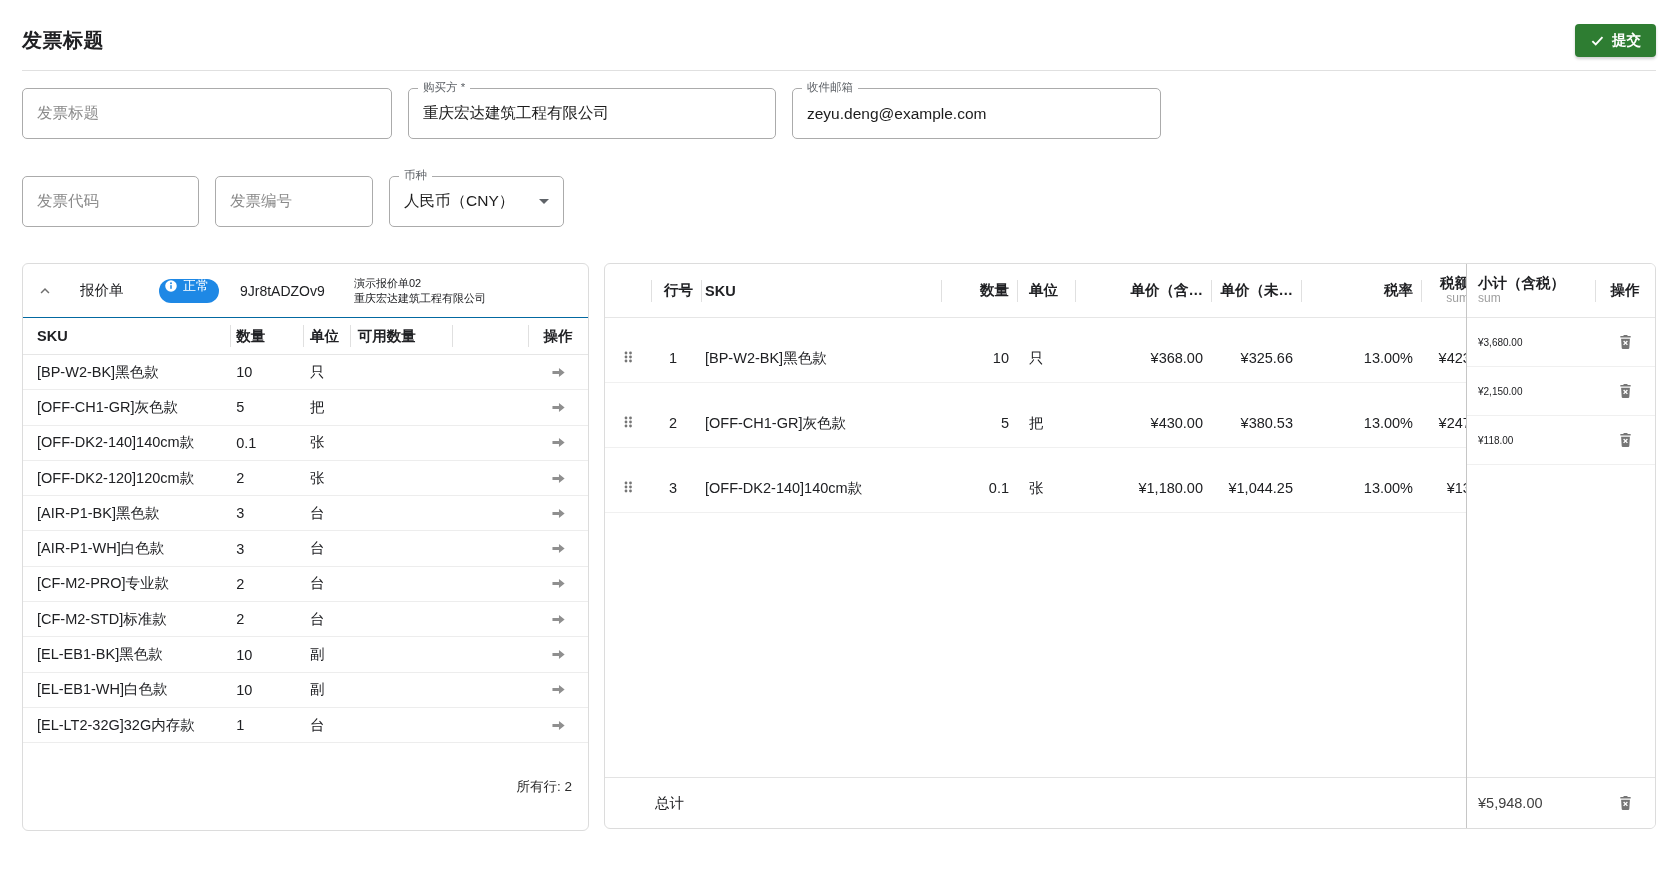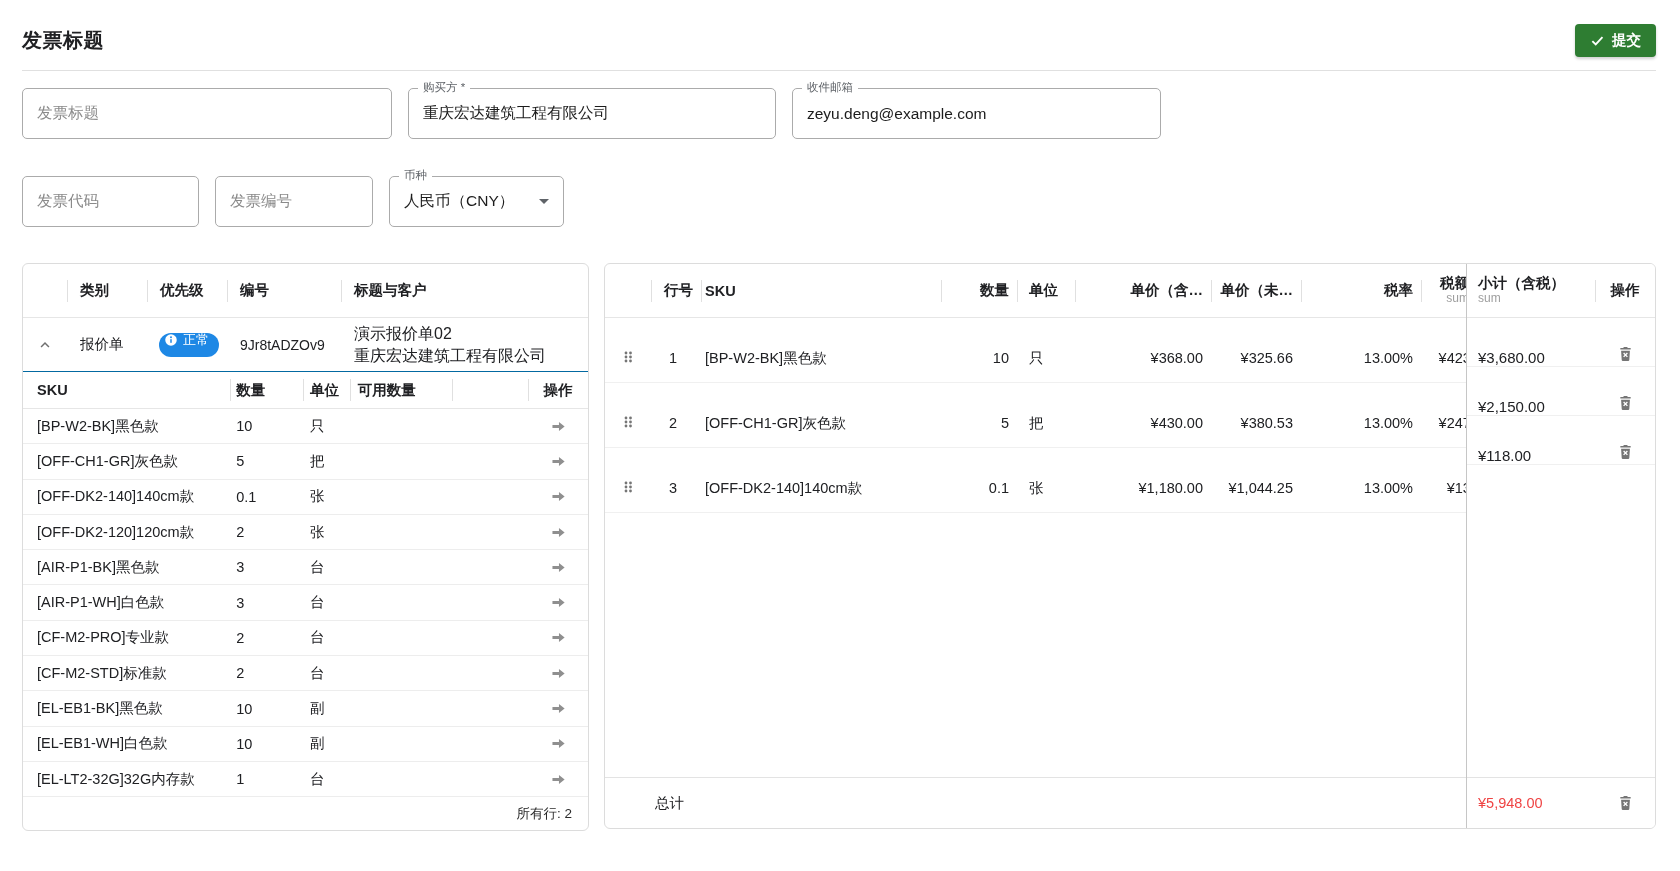--- a/index.html
+++ b/index.html
@@ -32,21 +32,21 @@
   .rpanel { flex:1; height:566px; position:relative; display:flex; flex-direction:column; }
 
   .hcell { font-weight:700; font-size:14.5px; position:relative; }
   .hsep::before { content:""; position:absolute; left:0; top:50%; transform:translateY(-50%); width:1px; height:22px; background:#e0e0e0; }
 
   
   .l-head { display:flex; align-items:center; height:54px; border-bottom:1px solid #e6e6e6; flex:none; }
   .lc0{width:44px; display:flex; justify-content:center;} .lc1{width:80px; padding-left:13px;} .lc2{width:80px; padding-left:13px;} .lc3{width:114px; padding-left:13px;} .lc4{flex:1; padding-left:13px;}
   .l-quote { display:flex; align-items:center; height:54px; border-bottom:1px solid #0369a1; font-size:14.5px; flex:none; }
   .badge { display:inline-flex; align-items:center; gap:5px; background:#1e88e5; color:#fff; border-radius:13px; height:24px; padding:0 10px 10px 5px; font-size:13px; }
-  .q-title { font-size:16px; line-height:1.32; }
+  .q-title { font-size:11px; line-height:1.32; }
   .sku-head { display:flex; align-items:center; height:37px; border-bottom:1px solid #e6e6e6; flex:none; }
   .sc0{width:208px; padding-left:14px;} .sc1{width:73px; padding-left:6px;} .sc2{width:47px; padding-left:7px;} .sc3{width:102px; padding-left:8px;} .sc4{width:77px;} .sc5{width:60px; text-align:center;}
   .sku-rows { height:388px; overflow:hidden; flex:none; }
   .skurow { display:flex; align-items:center; height:35.3px; border-bottom:1px solid #ededed; font-size:14.5px; }
   .l-foot { flex:1; display:flex; align-items:center; justify-content:flex-end; padding-right:16px; font-size:13.5px; color:#2b2b2b; }
 
   
   .r-scroll { display:flex; flex-direction:column; height:100%;gap:16px; }
   .r-head, .lrow, .trow { display:flex; align-items:center; }
   .r-head { height:54px; border-bottom:1px solid #e6e6e6; flex:none; }
@@ -64,22 +64,22 @@
   .rc-tax{width:76px; text-align:right; padding-right:6px; white-space:nowrap;}
   .rc-tax-h{width:76px; text-align:right; padding-right:0; margin-right:-28px;}
   .hdr2 { line-height:1.15; }
   .hdr2 .sub { font-weight:400; font-size:12px; color:#9e9e9e; }
   .t-label { padding-left:50px; color:#202124; }
   .t-tax { margin-left:auto; width:76px; text-align:right; padding-right:6px; white-space:nowrap; }
 
   
   .r-pinned { position:absolute; top:0; right:0; bottom:0; width:189px; background:#fff; border-left:1px solid #c6c6c6; z-index:3; display:flex; flex-direction:column; }
   .p-head { display:flex; align-items:center; height:54px; border-bottom:1px solid #e6e6e6; flex:none; }
-  .p-row { display:flex; align-items:flex-end; height:49px; border-bottom:1px solid #f0f0f0; font-size:15px; flex:none; }
-  .p-total { display:flex; align-items:center; height:51px; border-top:1px solid #e3e3e3; font-size:14.5px; flex:none; color:#ef4444; }
+  .p-row { display:flex; align-items:center; height:49px; border-bottom:1px solid #f0f0f0; font-size:10px; flex:none; }
+  .p-total { display:flex; align-items:center; height:51px; border-top:1px solid #e3e3e3; font-size:14.5px; flex:none; color:#404040; }
   .pc-sub { width:128px; padding-left:11px; }
   .pc-op { width:60px; display:flex; justify-content:center; position:relative; }
   .pc-op-h::before { content:""; position:absolute; left:0; top:50%; transform:translateY(-50%); width:1px; height:22px; background:#e0e0e0; }
   .icon-btn { background:none; border:none; cursor:pointer; display:flex; padding:4px; }
 </style>
 </head>
 <body>
 
 <div class="wrap">
 
@@ -132,27 +132,20 @@
         <span class="flabel">币种</span>
         <span class="val">人民币（CNY）</span>
         <span class="caret"></span>
       </div>
     </div>
   </div>
 
   <div class="panels">
 
     <div class="panel lpanel">
-      <div class="l-head">
-        <div class="lc0"></div>
-        <div class="hcell lc1 hsep">类别</div>
-        <div class="hcell lc2 hsep">优先级</div>
-        <div class="hcell lc3 hsep">编号</div>
-        <div class="hcell lc4 hsep">标题与客户</div>
-      </div>
       <div class="l-quote">
         <div class="lc0">
           <button class="icon-btn">
             <svg width="14" height="14" viewBox="0 0 16 16">
                 <path d="M3.5 10.2L8 5.7l4.5 4.5" stroke="#6f6f6f" stroke-width="1.7" fill="none"></path>
               </svg>
           </button>
         </div>
         <div class="lc1">报价单</div>
         <div class="lc2" style="padding-left:12px;">

